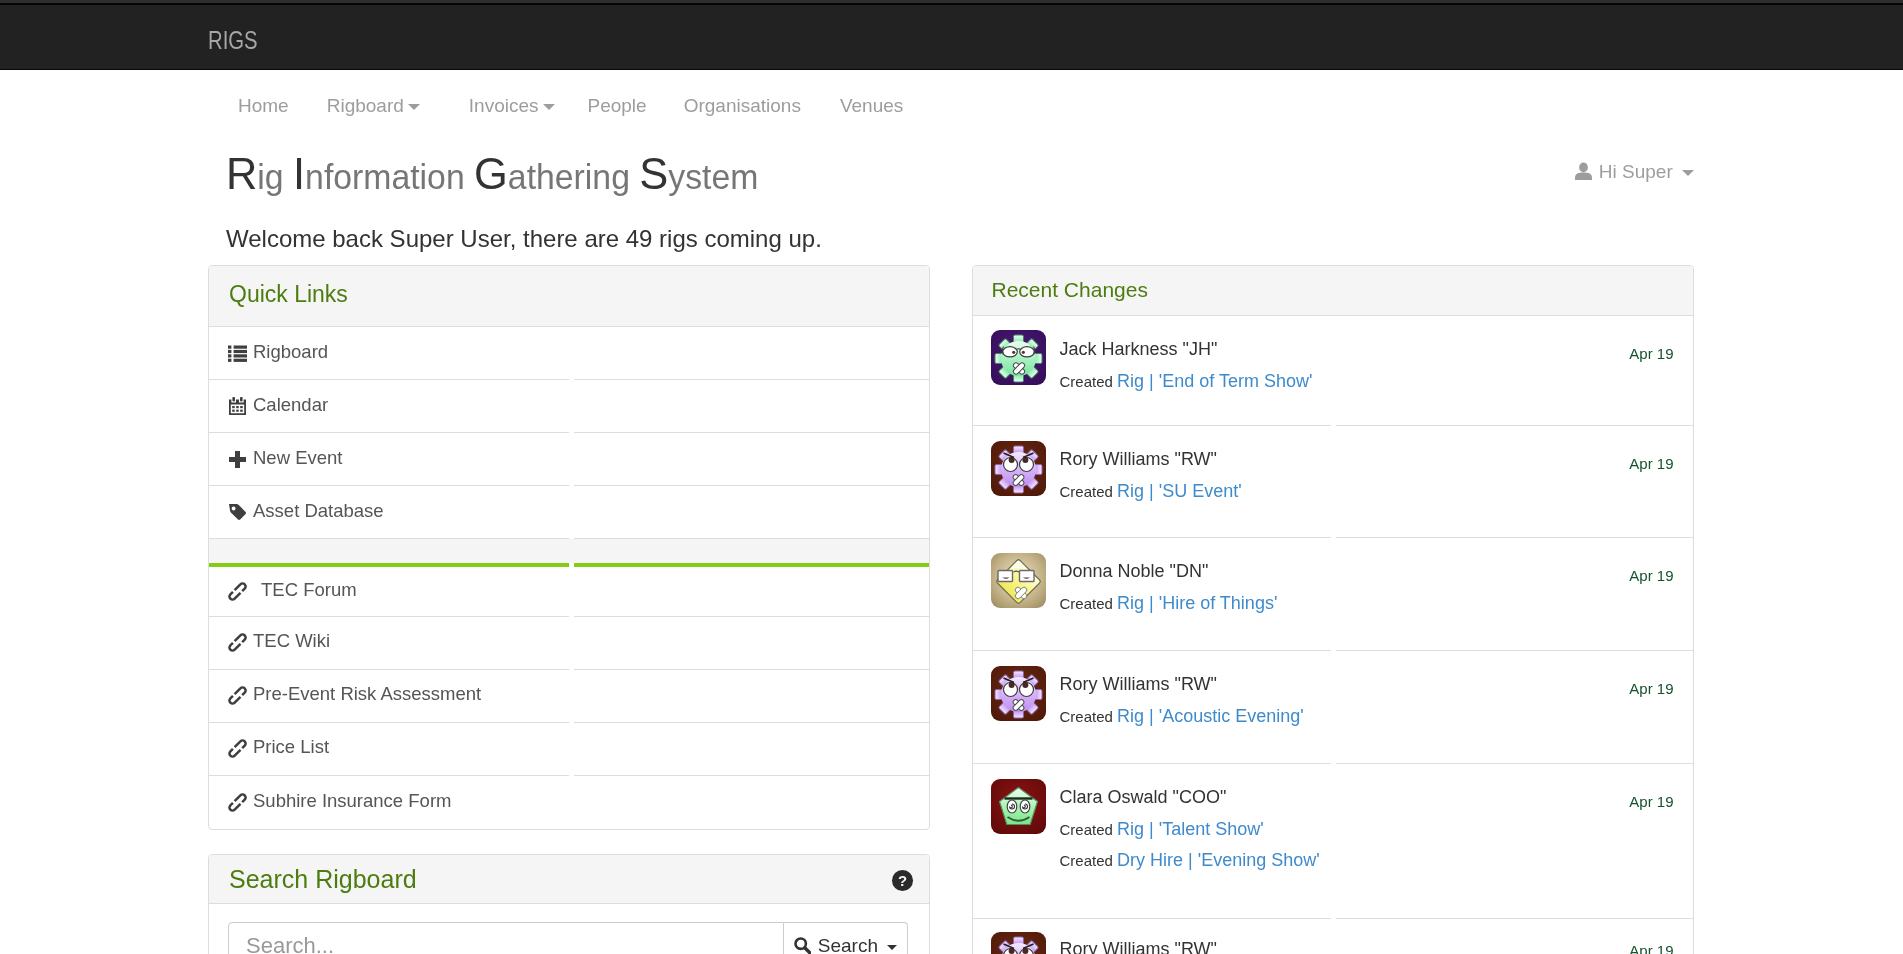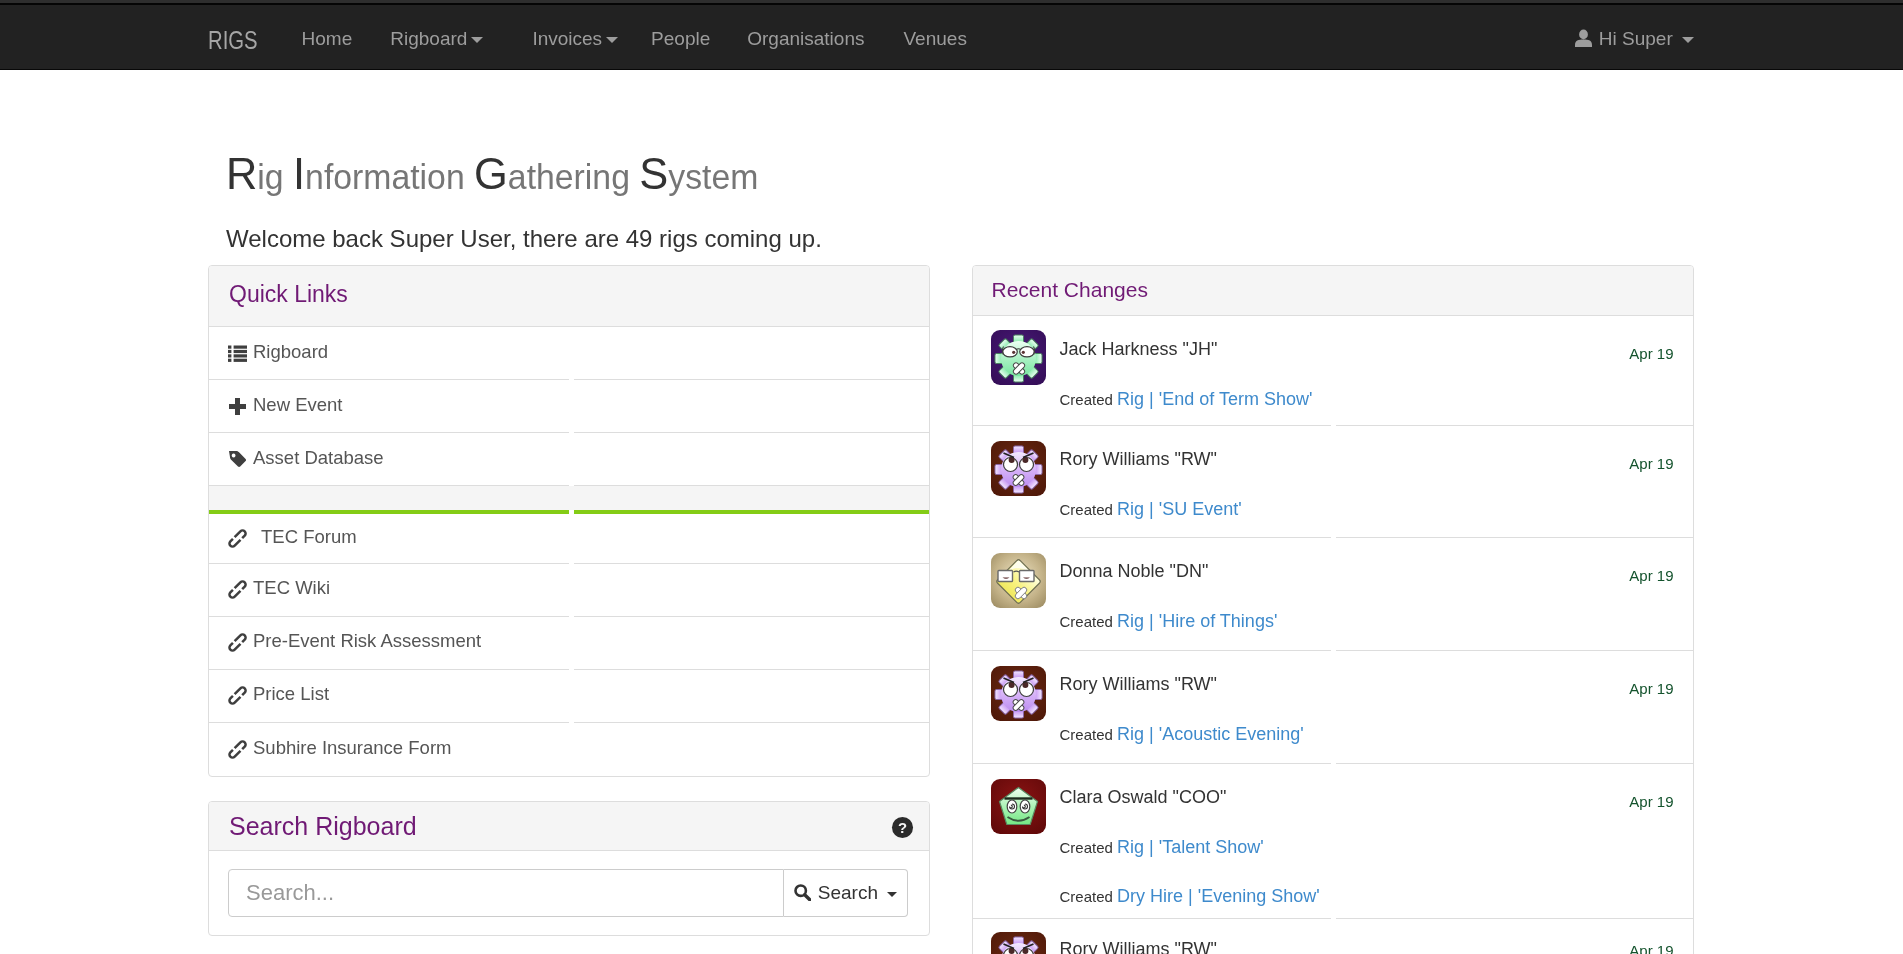--- a/index.html
+++ b/index.html
@@ -3,39 +3,39 @@
 <meta charset="utf-8">
 <title>RIGS</title>
 <style>
 * { box-sizing: border-box; }
 html,body { margin:0; padding:0; background:#fff; }
 body { font-family:"Liberation Sans", sans-serif; color:#333; }
 .topstrip1 { height:3px; background:#2e2e2e; }
 .topstrip2 { height:2px; background:#050505; }
 .navbar { height:65px; background:#222; border-bottom:1px solid #080808; }
 .container { width:1486px; margin:0 0 0 208px; }
-.nav-inner { display:flex; height:64px; }
+.nav-inner { display:flex; height:64px;flex-direction:column; }
 .brand { font-size:26px; color:#a6a6a6; line-height:64px; padding-top:3px; text-decoration:none; transform:scaleX(0.78); transform-origin:0 50%; }
 .navlinks { display:flex; list-style:none; margin:0; padding:0; }
 .navlinks a { display:block; color:#9d9d9d; text-decoration:none; font-size:19px; line-height:64px; padding-top:2px; }
 .caret { display:inline-block; width:0; height:0; border-left:6px solid transparent; border-right:6px solid transparent; border-top:6px solid #9d9d9d; margin-left:4px; vertical-align:2px; }
 .nav-right { margin-left:auto; }
 .nav-right a { display:block; color:#9d9d9d; text-decoration:none; font-size:19px; line-height:64px; padding-top:2px; }
 
 h1.main-title { font-weight:400; margin:78.5px 0 0 0; padding:0 18px; font-size:35px; color:#767676; line-height:50px; white-space:nowrap; }
 h1.main-title .in { display:inline-block; transform:scaleX(0.965); transform-origin:0 50%; }
 h1.main-title .big { font-size:45px; color:#333; }
 p.welcome { font-size:24px; color:#333; margin:19px 0 0 0; padding:0 18px; line-height:35px; }
 
 .cols { display:flex; margin-top:9px; }
 .col { width:722px; }
 .col + .col { margin-left:41.5px; }
 
 .panel { border:1px solid #ddd; border-radius:4px; background:#fff; }
-.panel-heading { background:#f5f5f5; border-bottom:1px solid #ddd; border-radius:3px 3px 0 0; color:#701a75; }
+.panel-heading { background:#f5f5f5; border-bottom:1px solid #ddd; border-radius:3px 3px 0 0; color:#4d7c0f; }
 .ql-heading { height:61.5px; font-size:23px; padding:13px 20px 0 20px; line-height:30px; }
 .rc-heading { height:50px; font-size:21px; padding:10px 19px 0 19px; line-height:28px; }
 .sr-heading { height:48.5px; font-size:25px; padding:9px 20px 0 20px; line-height:30px; position:relative; }
 
 .qrow { display:flex; height:53px; }
 .qrow .cell-l { width:359.5px; border-bottom:1px solid #ddd; display:flex; align-items:center; padding-left:18px; }
 .qrow .cell-r { flex:1; border-bottom:1px solid #ddd; margin-left:5px; }
 .qrow.last .cell-l, .qrow.last .cell-r { border-bottom:none; }
 .qrow.bt { height:54px; }
 .qrow.bt .cell-l, .qrow.bt .cell-r { border-top:4px solid #84cc16;gap:8px; }
@@ -46,21 +46,21 @@
 
 .rrow { position:relative; }
 .rrow .rcell { display:flex; height:100%; }
 .rrow .cell-l { width:358px; border-bottom:1px solid #ddd; }
 .rrow .cell-r { flex:1; border-bottom:1px solid #ddd; margin-left:5px; }
 .rrow.last .cell-l, .rrow.last .cell-r { border-bottom:none; }
 .rbody { position:absolute; left:0; top:0; right:0; bottom:0; padding:0 19px 0 18px; }
 .avatar { position:absolute; left:18px; top:15px; width:55px; height:55px; }
 .rname { margin-left:69px; font-size:18px; color:#333; line-height:24px; padding-top:21.5px; }
 .rdate { float:right; font-size:15px; color:#14532d; line-height:20px; margin-top:28px; }
-.rcreated { margin-left:69px; font-size:15px; color:#333; line-height:20px; margin-top:28px; }
+.rcreated { margin-left:69px; font-size:15px; color:#333; line-height:20px; margin-top:10px; }
 .rcreated a { color:#3e8acc; text-decoration:none; font-size:18px; }
 
 .sr-body { padding:18px 21px 18px 19px; }
 .input-group { display:flex; }
 .sr-input { flex:1; height:48px; border:1px solid #ccc; border-radius:4px 0 0 4px; font-size:22px; color:#999; padding:10px 17px 0 17px; }
 .sr-btn { width:124px; height:48px; border:1px solid #ccc; border-left:none; border-radius:0 4px 4px 0; background:#fff; font-size:19px; color:#333; text-align:center; line-height:46px; }
 .qmark { position:absolute; right:15px; top:14px; width:23px; height:23px; }
 </style>
 </head>
 <body>
@@ -119,20 +119,43 @@
                   </g>
                 </svg>
           </span>
               <span class="txt">Rigboard</span>
             </div>
             <div class="cell-r"></div>
           </div>
         <div class="qrow">
             <div class="cell-l">
               <span class="qicon">
+          <svg width="17" height="18" viewBox="0 0 17 18">
+                  <g fill="#3f3f3f">
+                    <rect x="3.4" y="0" width="2.6" height="4.4" rx="0.8"></rect>
+                    <rect x="11" y="0" width="2.6" height="4.4" rx="0.8"></rect>
+                    <path d="M0 2.6 h2.4 v2.8 h4.6 V2.6 h3 v2.8 h4.6 V2.6 H17 V18 H0 z M1.8 7.6 v8.6 h13.4 V7.6 z"></path>
+                    <g>
+                      <rect x="3.2" y="9" width="2.5" height="2.2"></rect>
+                      <rect x="7.2" y="9" width="2.5" height="2.2"></rect>
+                      <rect x="11.2" y="9" width="2.5" height="2.2"></rect>
+                      <rect x="3.2" y="12.6" width="2.5" height="2.2"></rect>
+                      <rect x="7.2" y="12.6" width="2.5" height="2.2"></rect>
+                      <rect x="11.2" y="12.6" width="2.5" height="2.2"></rect>
+                    </g>
+                  </g>
+                </svg>
+          </span>
+              <span class="txt">Calendar</span>
+            </div>
+            <div class="cell-r"></div>
+          </div>
+        <div class="qrow">
+            <div class="cell-l">
+              <span class="qicon">
           <svg width="17" height="17" viewBox="0 0 17 17">
                   <path fill="#3f3f3f" d="M6 0 h5 v6 h6 v5 h-6 v6 H6 v-6 H0 V6 h6 z"></path>
                 </svg>
           </span>
               <span class="txt">New Event</span>
             </div>
             <div class="cell-r"></div>
           </div>
         <div class="qrow">
             <div class="cell-l">

